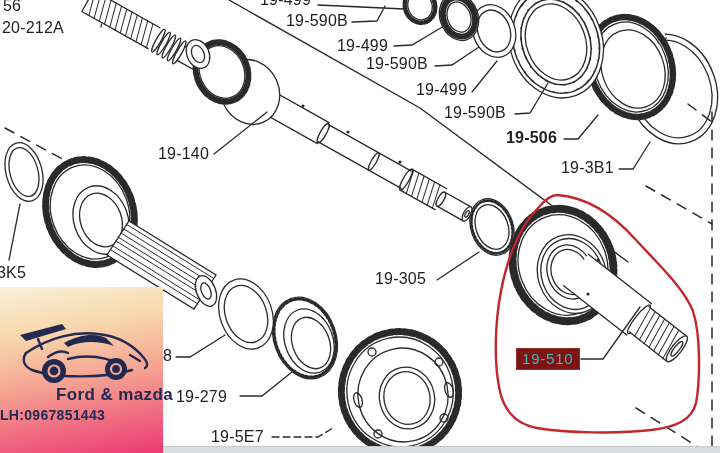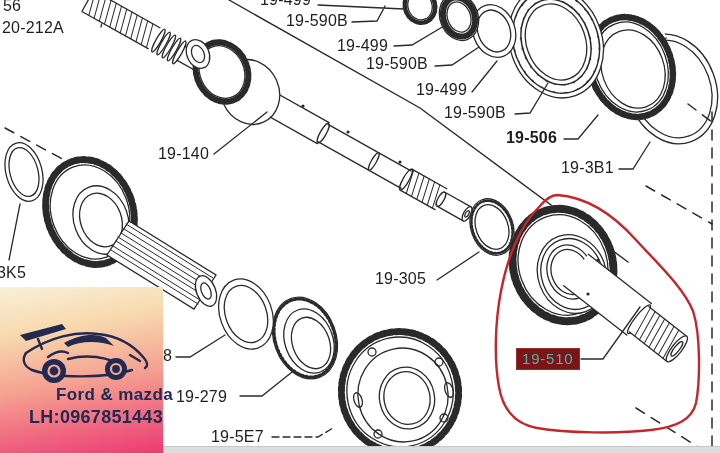--- a/index.html
+++ b/index.html
@@ -29,22 +29,22 @@
   #watermark{
     position:absolute;left:0;top:287px;width:163px;height:166px;z-index:5;
     background:linear-gradient(170deg,#f9f0da 0%,#f8d9ae 26%,#f5a392 55%,#f06c82 78%,#ec3a72 100%);
   }
   #watermark .car{position:absolute;left:12px;top:32px;width:140px;height:78px;}
   #watermark .brand{
     position:absolute;left:0;top:98px;width:100%;text-align:center;
     color:#222a52;font-weight:700;font-size:17px;letter-spacing:0.4px;margin-left:33px;
   }
   #watermark .phone{
-    position:absolute;left:0;top:120px;width:100%;text-align:right;
-    color:#222a52;font-weight:700;font-size:18px;letter-spacing:0.3px;
+    position:absolute;left:0;top:120px;width:100%;text-align:left;
+    color:#222a52;font-weight:700;font-size:14px;letter-spacing:0.3px;
   }
 </style>
 </head>
 <body>
 
 <div id="stage">
 
   <svg class="diagram" width="720" height="453" viewBox="0 0 720 453" fill="none" stroke="#2a2a2a" stroke-width="1.3" stroke-linecap="round">
 
     <path d="M229,0 L420,108 L628,262" stroke-width="1.4"></path>

